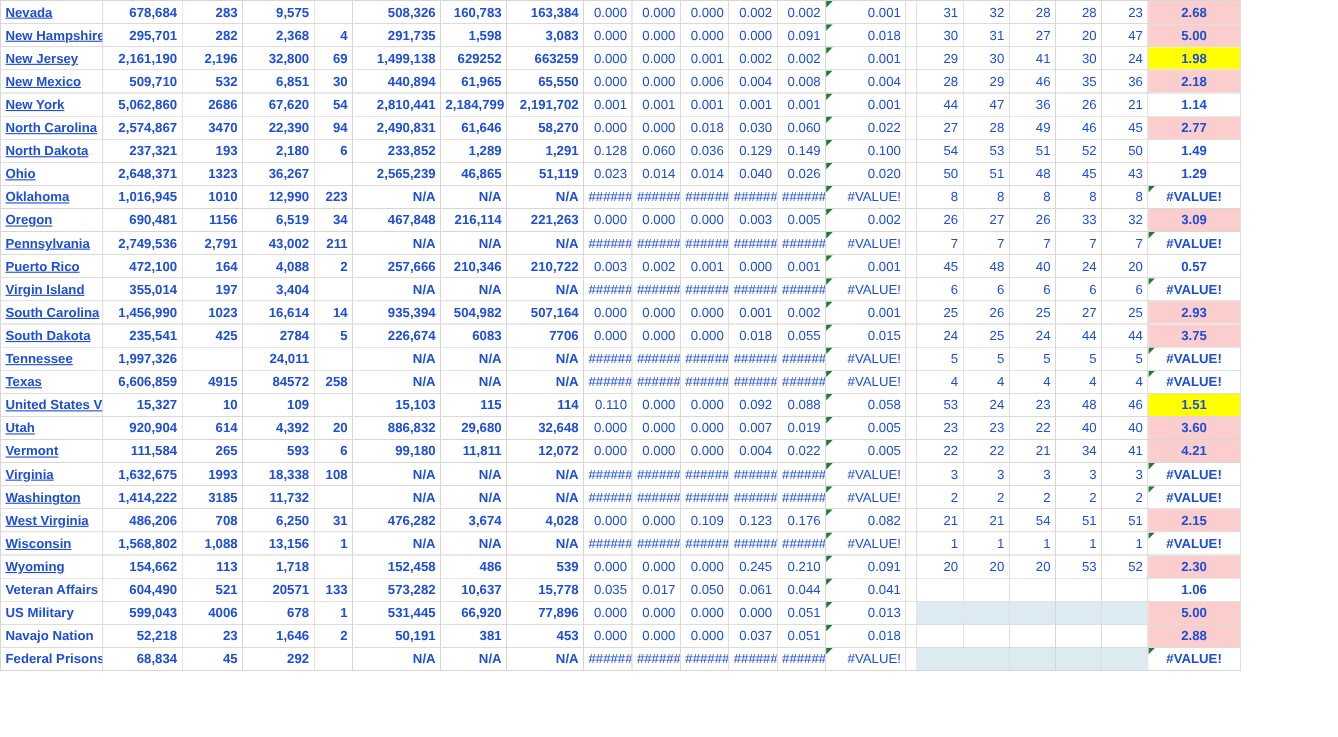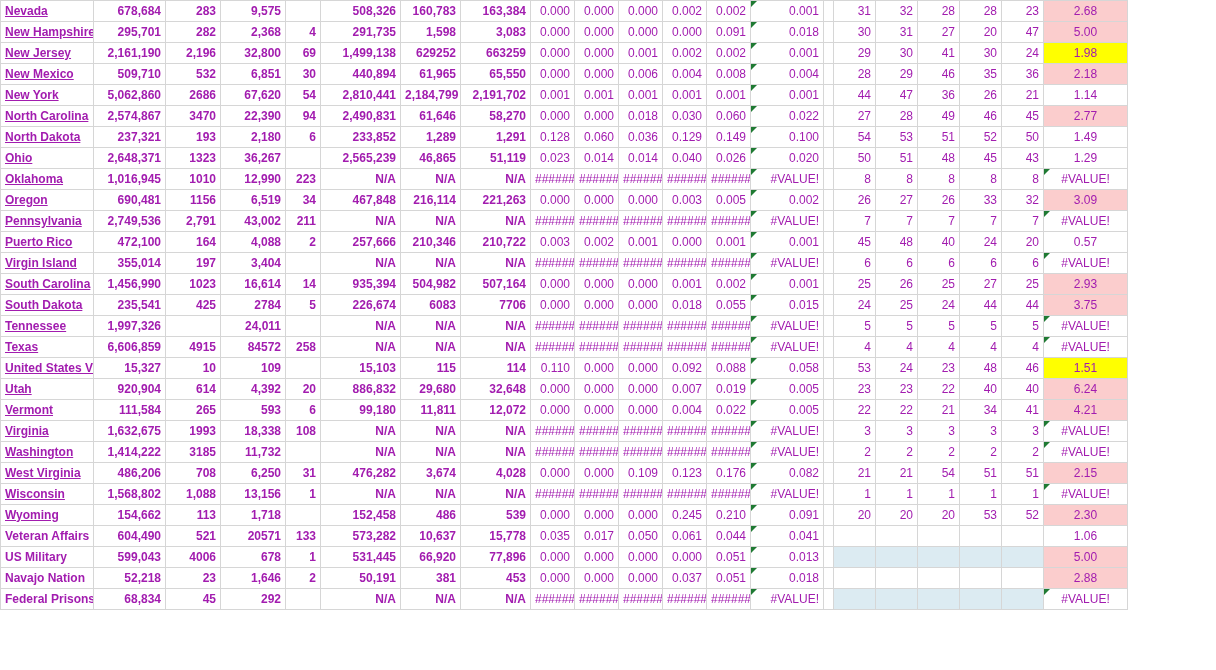--- a/index.html
+++ b/index.html
@@ -6,21 +6,21 @@
   body{
     font-family:"Liberation Sans","DejaVu Sans",sans-serif;
     width:1216px;height:670px;overflow:hidden;
     -webkit-font-smoothing:none;
   }
   #sheet{
     width:994px;
     border-collapse:collapse;
     table-layout:fixed;
     font-size:12px;
-    color:#a21caf;
+    color:#1d4ed8;
   }
   #sheet td{
     border:1px solid #d6d6d6;
     padding:0 4px;
     height:20px;
     line-height:1.05;
     overflow:hidden;
     white-space:nowrap;
     vertical-align:middle;
     position:relative;
@@ -49,21 +49,21 @@
     line-height:1.08;
     font-size:12px;
   }
   .name .lnk{
     text-decoration:underline;
     text-underline-offset:1px;
   }
   .num{text-align:right;font-weight:bold;}
   .rate{text-align:right;font-weight:normal;}
   .rank{text-align:right;font-weight:normal;}
-  .last{text-align:center;font-weight:normal;}
+  .last{text-align:center;font-weight:bold;}
   .blk{background:#000000;border:none;padding:0;}
 
   
   .f-pink{background:#fbcdcd !important;}
   .f-yellow{background:#ffff00 !important;}
   .f-blue{background:#dcebf2 !important;}
 
   
   .cmt::before{
     content:"";
@@ -531,21 +531,21 @@
         <td class="rate">0.000</td>
         <td class="rate">0.007</td>
         <td class="rate">0.019</td>
         <td class="rate cmt">0.005</td>
         <td class="blk"></td>
         <td class="rank ">23</td>
         <td class="rank ">23</td>
         <td class="rank ">22</td>
         <td class="rank ">40</td>
         <td class="rank ">40</td>
-        <td class="last f-pink">6.24</td>
+        <td class="last f-pink">3.60</td>
       </tr>
       <tr>
         <td class="name"><span class="lnk">Vermont</span></td>
         <td class="num">111,584</td>
         <td class="num">265</td>
         <td class="num">593</td>
         <td class="num">6</td>
         <td class="num">99,180</td>
         <td class="num">11,811</td>
         <td class="num">12,072</td>

